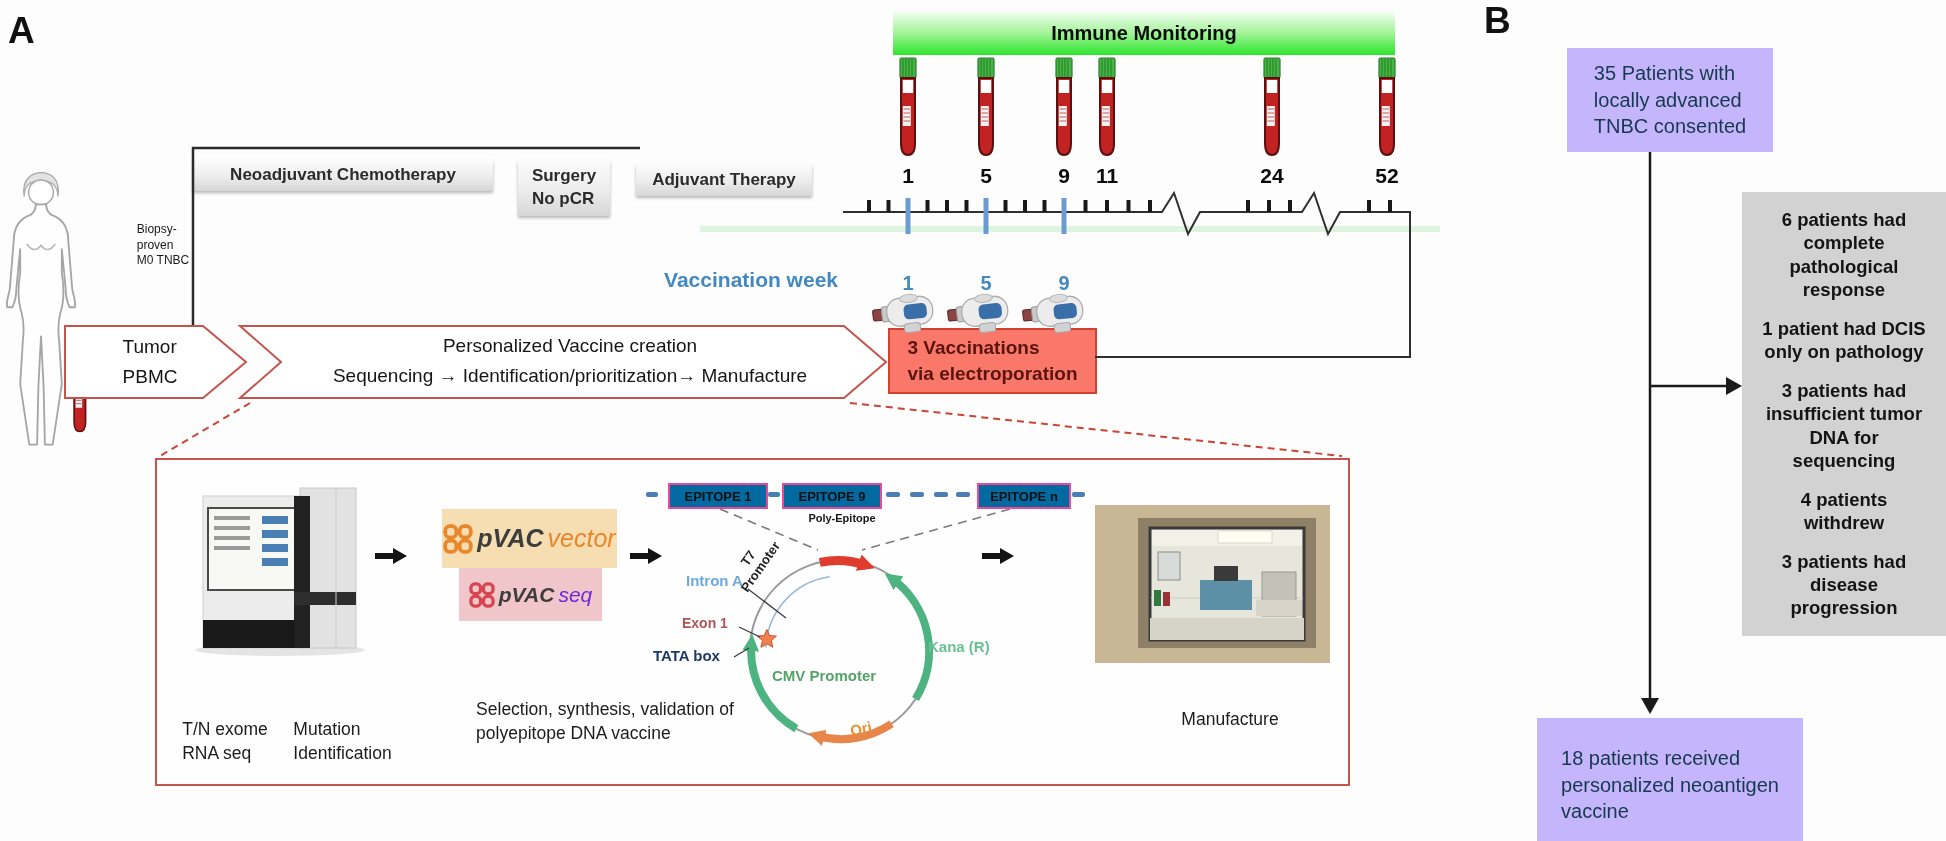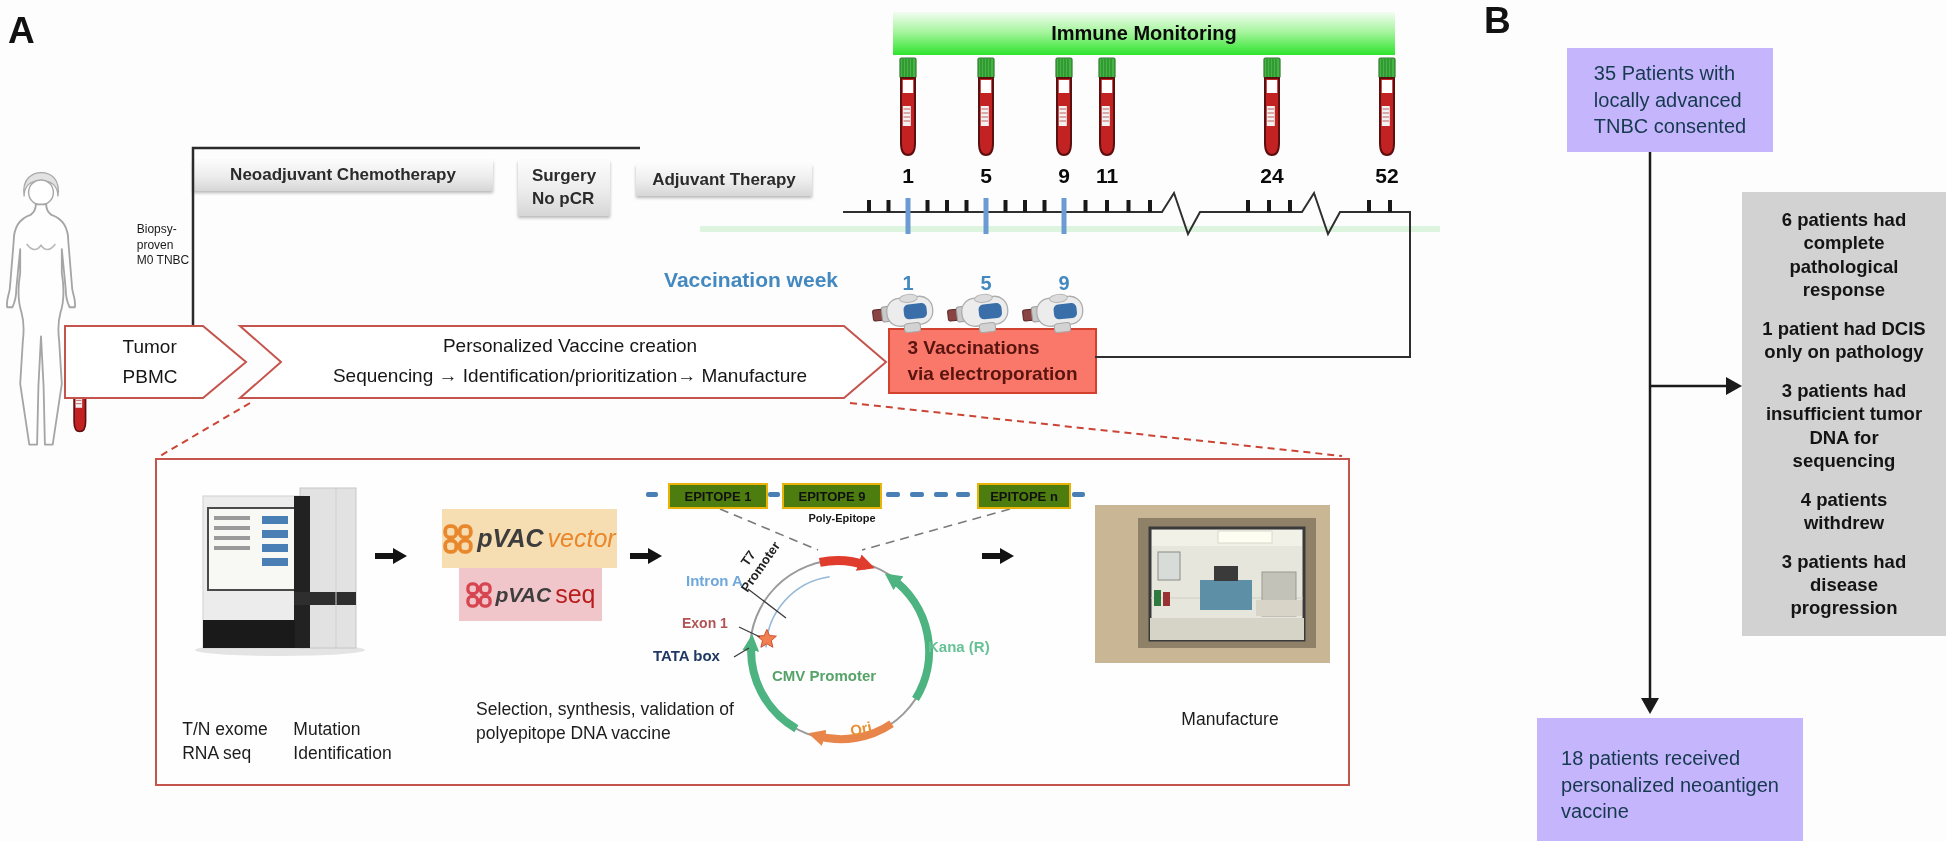--- a/index.html
+++ b/index.html
@@ -12,21 +12,21 @@
   .phase{background:linear-gradient(#fcfcfc 0%,#ececec 55%,#d6d6d6 100%);
          box-shadow:0 2px 3px rgba(0,0,0,.28);color:#2b2b2b;font-weight:bold;font-size:17px;line-height:1.35;}
   .greenbar{background:linear-gradient(180deg,#f2fdf2 0%,#a9f5a0 45%,#2ee42e 100%);
             color:#0b0b0b;font-weight:bold;font-size:20px;}
   .wknum{font-weight:bold;font-size:21px;color:#0a0a0a;}
   .bluetxt{color:#4389c0;font-weight:bold;margin-top:36px;}
   .redbox{background:#f9786a;border:2px solid #d2402e;color:#591410;font-weight:bold;font-size:19px;line-height:1.35;}
   .arrowtxt{color:#161616;font-size:19px;line-height:1.6;}
   .detailbox{border:2px solid #c4544c;background:#fffefe;}
   .caption{font-size:17.5px;color:#1c1c1c;line-height:1.35;}
-  .epibox{background:#4d7c0f;border:2px solid #eab308;font-weight:bold;font-size:13px;color:#111;
+  .epibox{background:#0369a1;border:2px solid #ec4899;font-weight:bold;font-size:13px;color:#111;
           display:flex;align-items:center;justify-content:center;}
   .bdash{background:#4a7fb5;height:5px;border-radius:2px;}
   .pvacbox{display:flex;align-items:center;justify-content:center;gap:4px;}
   .pvac-main{font-weight:bold;color:#3d3d3d;font-style:italic;}
   .box-blue{background:#c4b5fd;color:#16394e;font-weight:normal;font-size:20px;line-height:1.34;margin-left:20px;}
   .box-gray{background:#d2d2d2;color:#141414;font-weight:bold;font-size:18.5px;line-height:1.27;
             display:flex;flex-direction:column;justify-content:space-between;box-sizing:border-box;
             padding:16px 20px;text-align:center;}
 </style>
 </head>
@@ -226,21 +226,21 @@
   <div class="abs pvacbox" style="left:459px;top:568px;width:143px;height:53px;background:#f1c6cb;">
     <svg width="26" height="26" viewBox="0 0 27 27">
       <g fill="none" stroke="#d64550" stroke-width="3.4">
         <rect x="2" y="2" width="10" height="10" rx="4"></rect>
           <rect x="15" y="2" width="10" height="10" rx="4"></rect>
         <rect x="2" y="15" width="10" height="10" rx="4"></rect>
           <rect x="15" y="15" width="10" height="10" rx="4"></rect>
       </g>
     </svg>
     <span class="pvac-main" style="font-size:21px;">pVAC</span>
-      <span style="font-size:25px;color:#b91c1c;">seq</span>
+      <span style="font-size:21px;font-style:italic;color:#6d28d9;">seq</span>
   </div>
 
   <div class="abs bdash" style="left:646px;top:492px;width:12px;"></div>
   <div class="abs epibox" style="left:668px;top:483px;width:96px;height:22px;">EPITOPE 1</div>
   <div class="abs bdash" style="left:768px;top:492px;width:12px;"></div>
   <div class="abs epibox" style="left:782px;top:483px;width:96px;height:22px;">EPITOPE 9</div>
   <div class="abs bdash" style="left:886px;top:492px;width:14px;"></div>
   <div class="abs bdash" style="left:910px;top:492px;width:14px;"></div>
   <div class="abs bdash" style="left:934px;top:492px;width:14px;"></div>
   <div class="abs bdash" style="left:956px;top:492px;width:14px;"></div>

